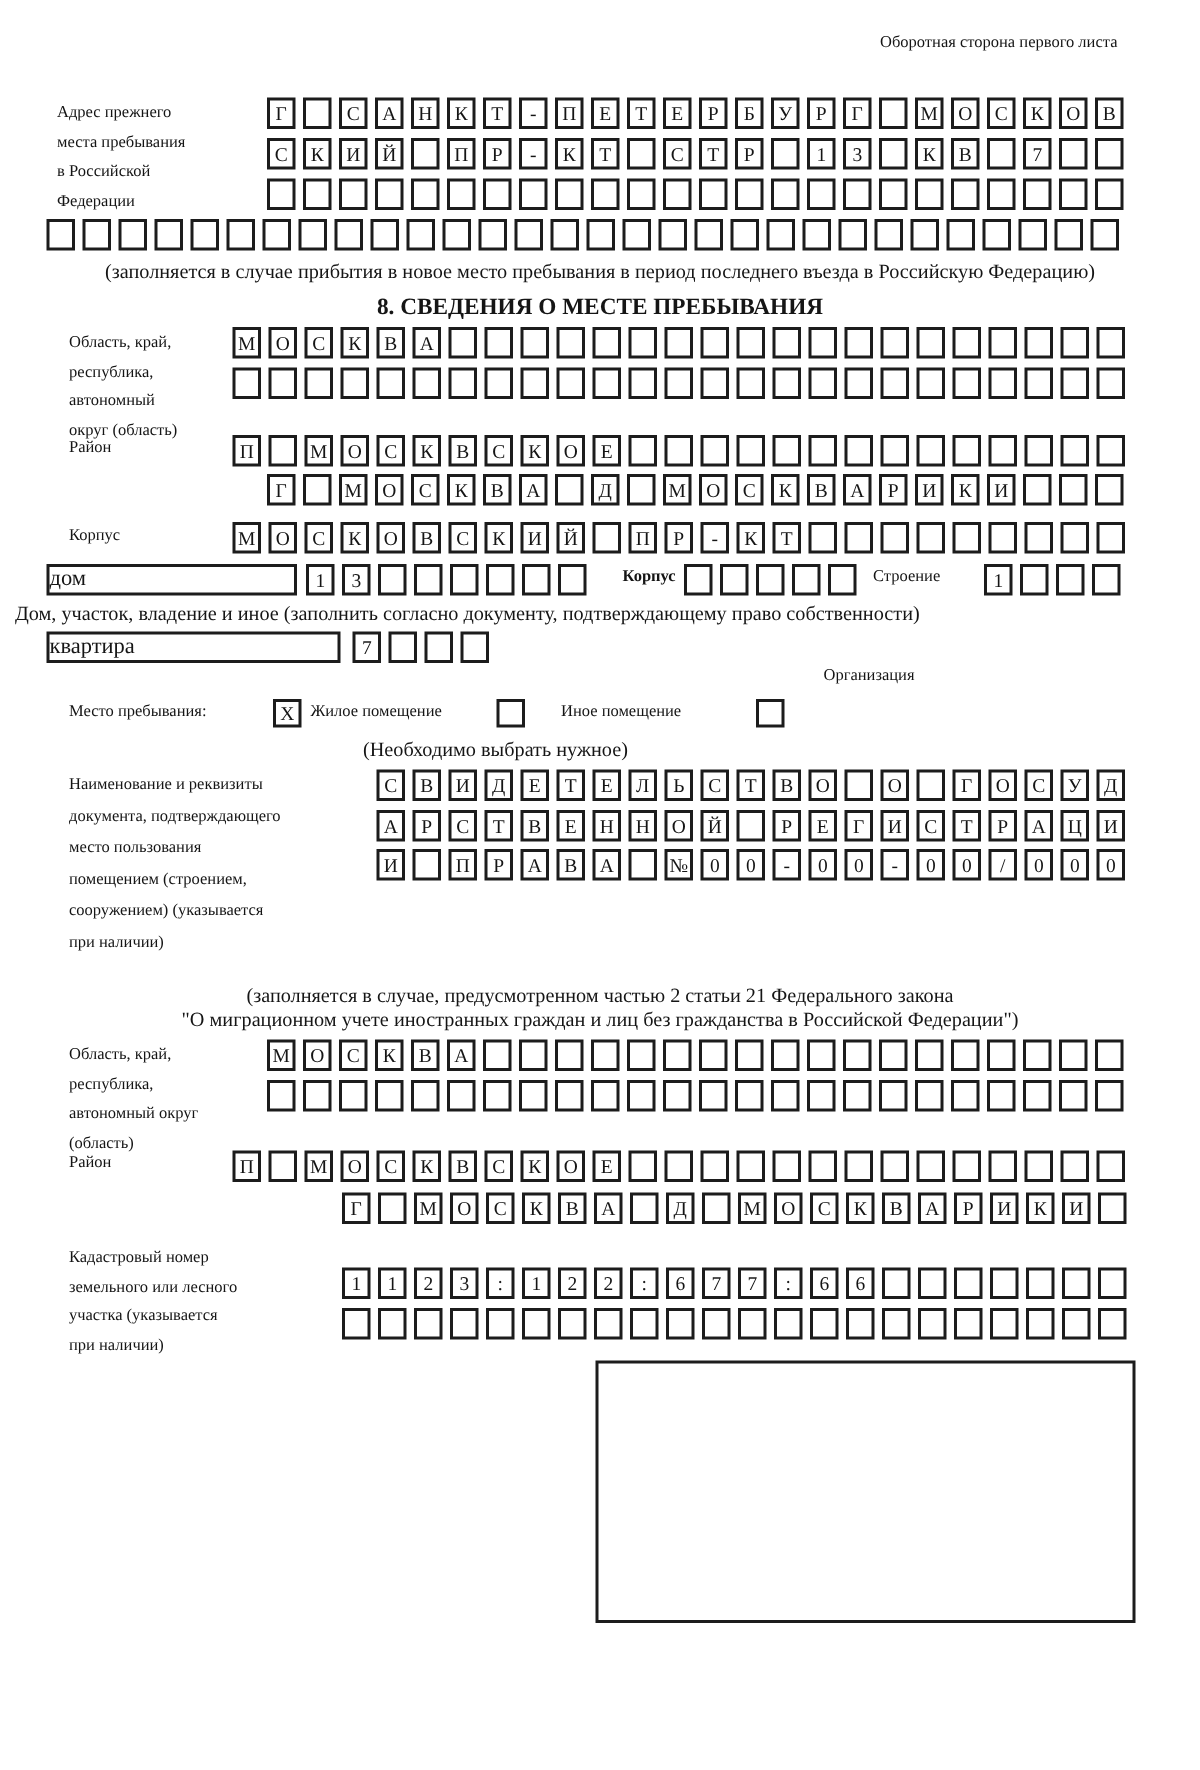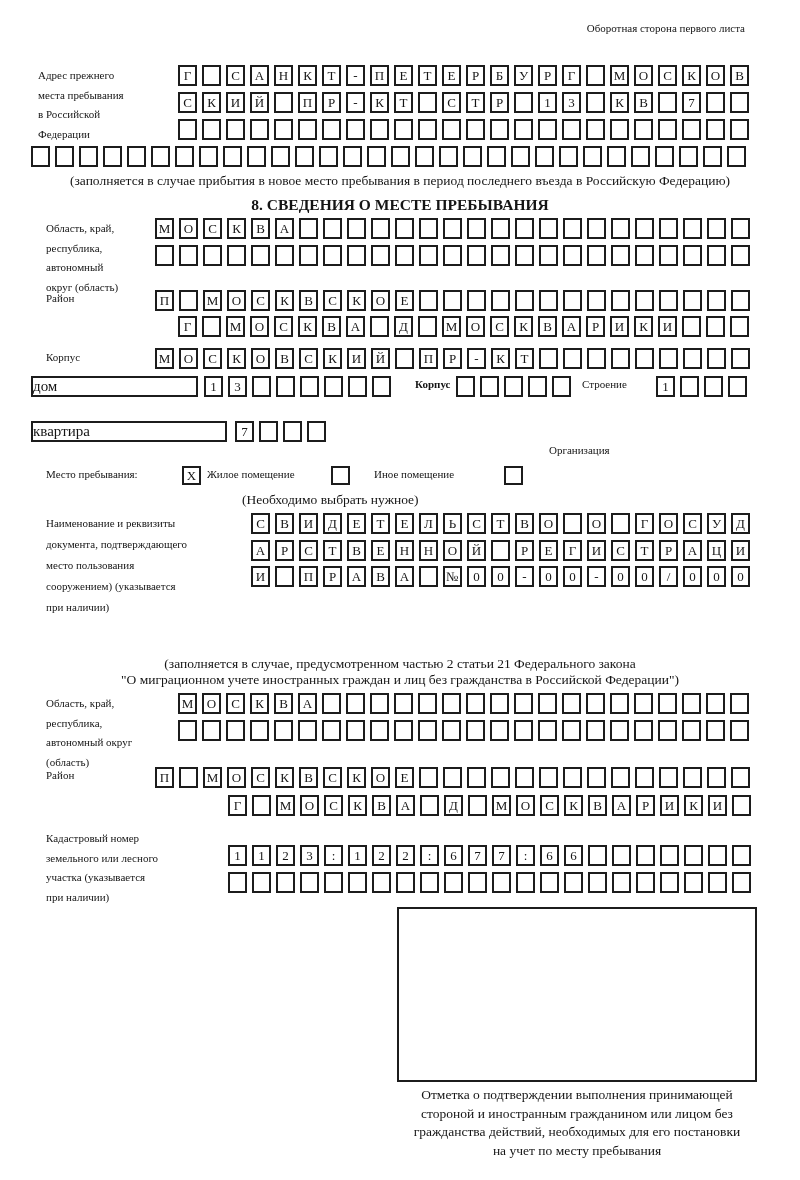--- a/index.html
+++ b/index.html
@@ -314,20 +314,21 @@
       <span class="cbox"></span>
       <span class="cbox"></span>
     </div>
   <div class="abs lbl" style="top:378px;left:582px;">Строение</div>
   <div class="abs cells" style="top:376px;left:656px;">
       <span class="cbox">1</span>
       <span class="cbox"></span>
       <span class="cbox"></span>
       <span class="cbox"></span>
     </div>
+  <div class="abs note" style="top:401px;left:10px;">Дом, участок, владение и иное (заполнить согласно документу, подтверждающему право собственности)</div>
 
   <div class="abs fieldbox" style="top:421px;left:31px;width:192px;">квартира</div>
   <div class="abs cells" style="top:421px;left:235px;">
       <span class="cbox">7</span>
       <span class="cbox"></span>
       <span class="cbox"></span>
       <span class="cbox"></span>
     </div>
 
   <div class="abs lbl" style="top:468px;left:46px;">Место пребывания:</div>
@@ -336,20 +337,21 @@
   <div class="abs chk" style="top:466px;left:331px;"></div>
   <div class="abs lbl" style="top:468px;left:374px;">Иное помещение</div>
   <div class="abs chk" style="top:466px;left:504px;"></div>
   <div class="abs lbl" style="top:444px;left:549px;">Организация</div>
   <div class="abs note" style="top:492px;left:242px;">(Необходимо выбрать нужное)</div>
 
   <div class="abs lbl ln21" style="top:513px;left:46px;">
       <div>Наименование и реквизиты</div>
       <div>документа, подтверждающего</div>
       <div>место пользования</div>
+      <div>помещением (строением,</div>
       <div>сооружением) (указывается</div>
       <div>при наличии)</div>
     </div>
   <div class="abs cells" style="top:513px;left:251px;">
       <span class="cbox">С</span>
       <span class="cbox">В</span>
       <span class="cbox">И</span>
       <span class="cbox">Д</span>
       <span class="cbox">Е</span>
       <span class="cbox">Т</span>
@@ -581,20 +583,14 @@
       <span class="cbox"></span>
       <span class="cbox"></span>
       <span class="cbox"></span>
       <span class="cbox"></span>
       <span class="cbox"></span>
       <span class="cbox"></span>
       <span class="cbox"></span>
     </div>
 
   <div class="abs stamp" style="top:907px;left:397px;"></div>
-  <div class="abs cap" style="top:1086px;left:397px;width:360px;">
-      <div>Отметка о подтверждении выполнения принимающей</div>
-      <div>стороной и иностранным гражданином или лицом без</div>
-      <div>гражданства действий, необходимых для его постановки</div>
-      <div>на учет по месту пребывания</div>
-    </div>
 
 </div>
 
 </body></html>

